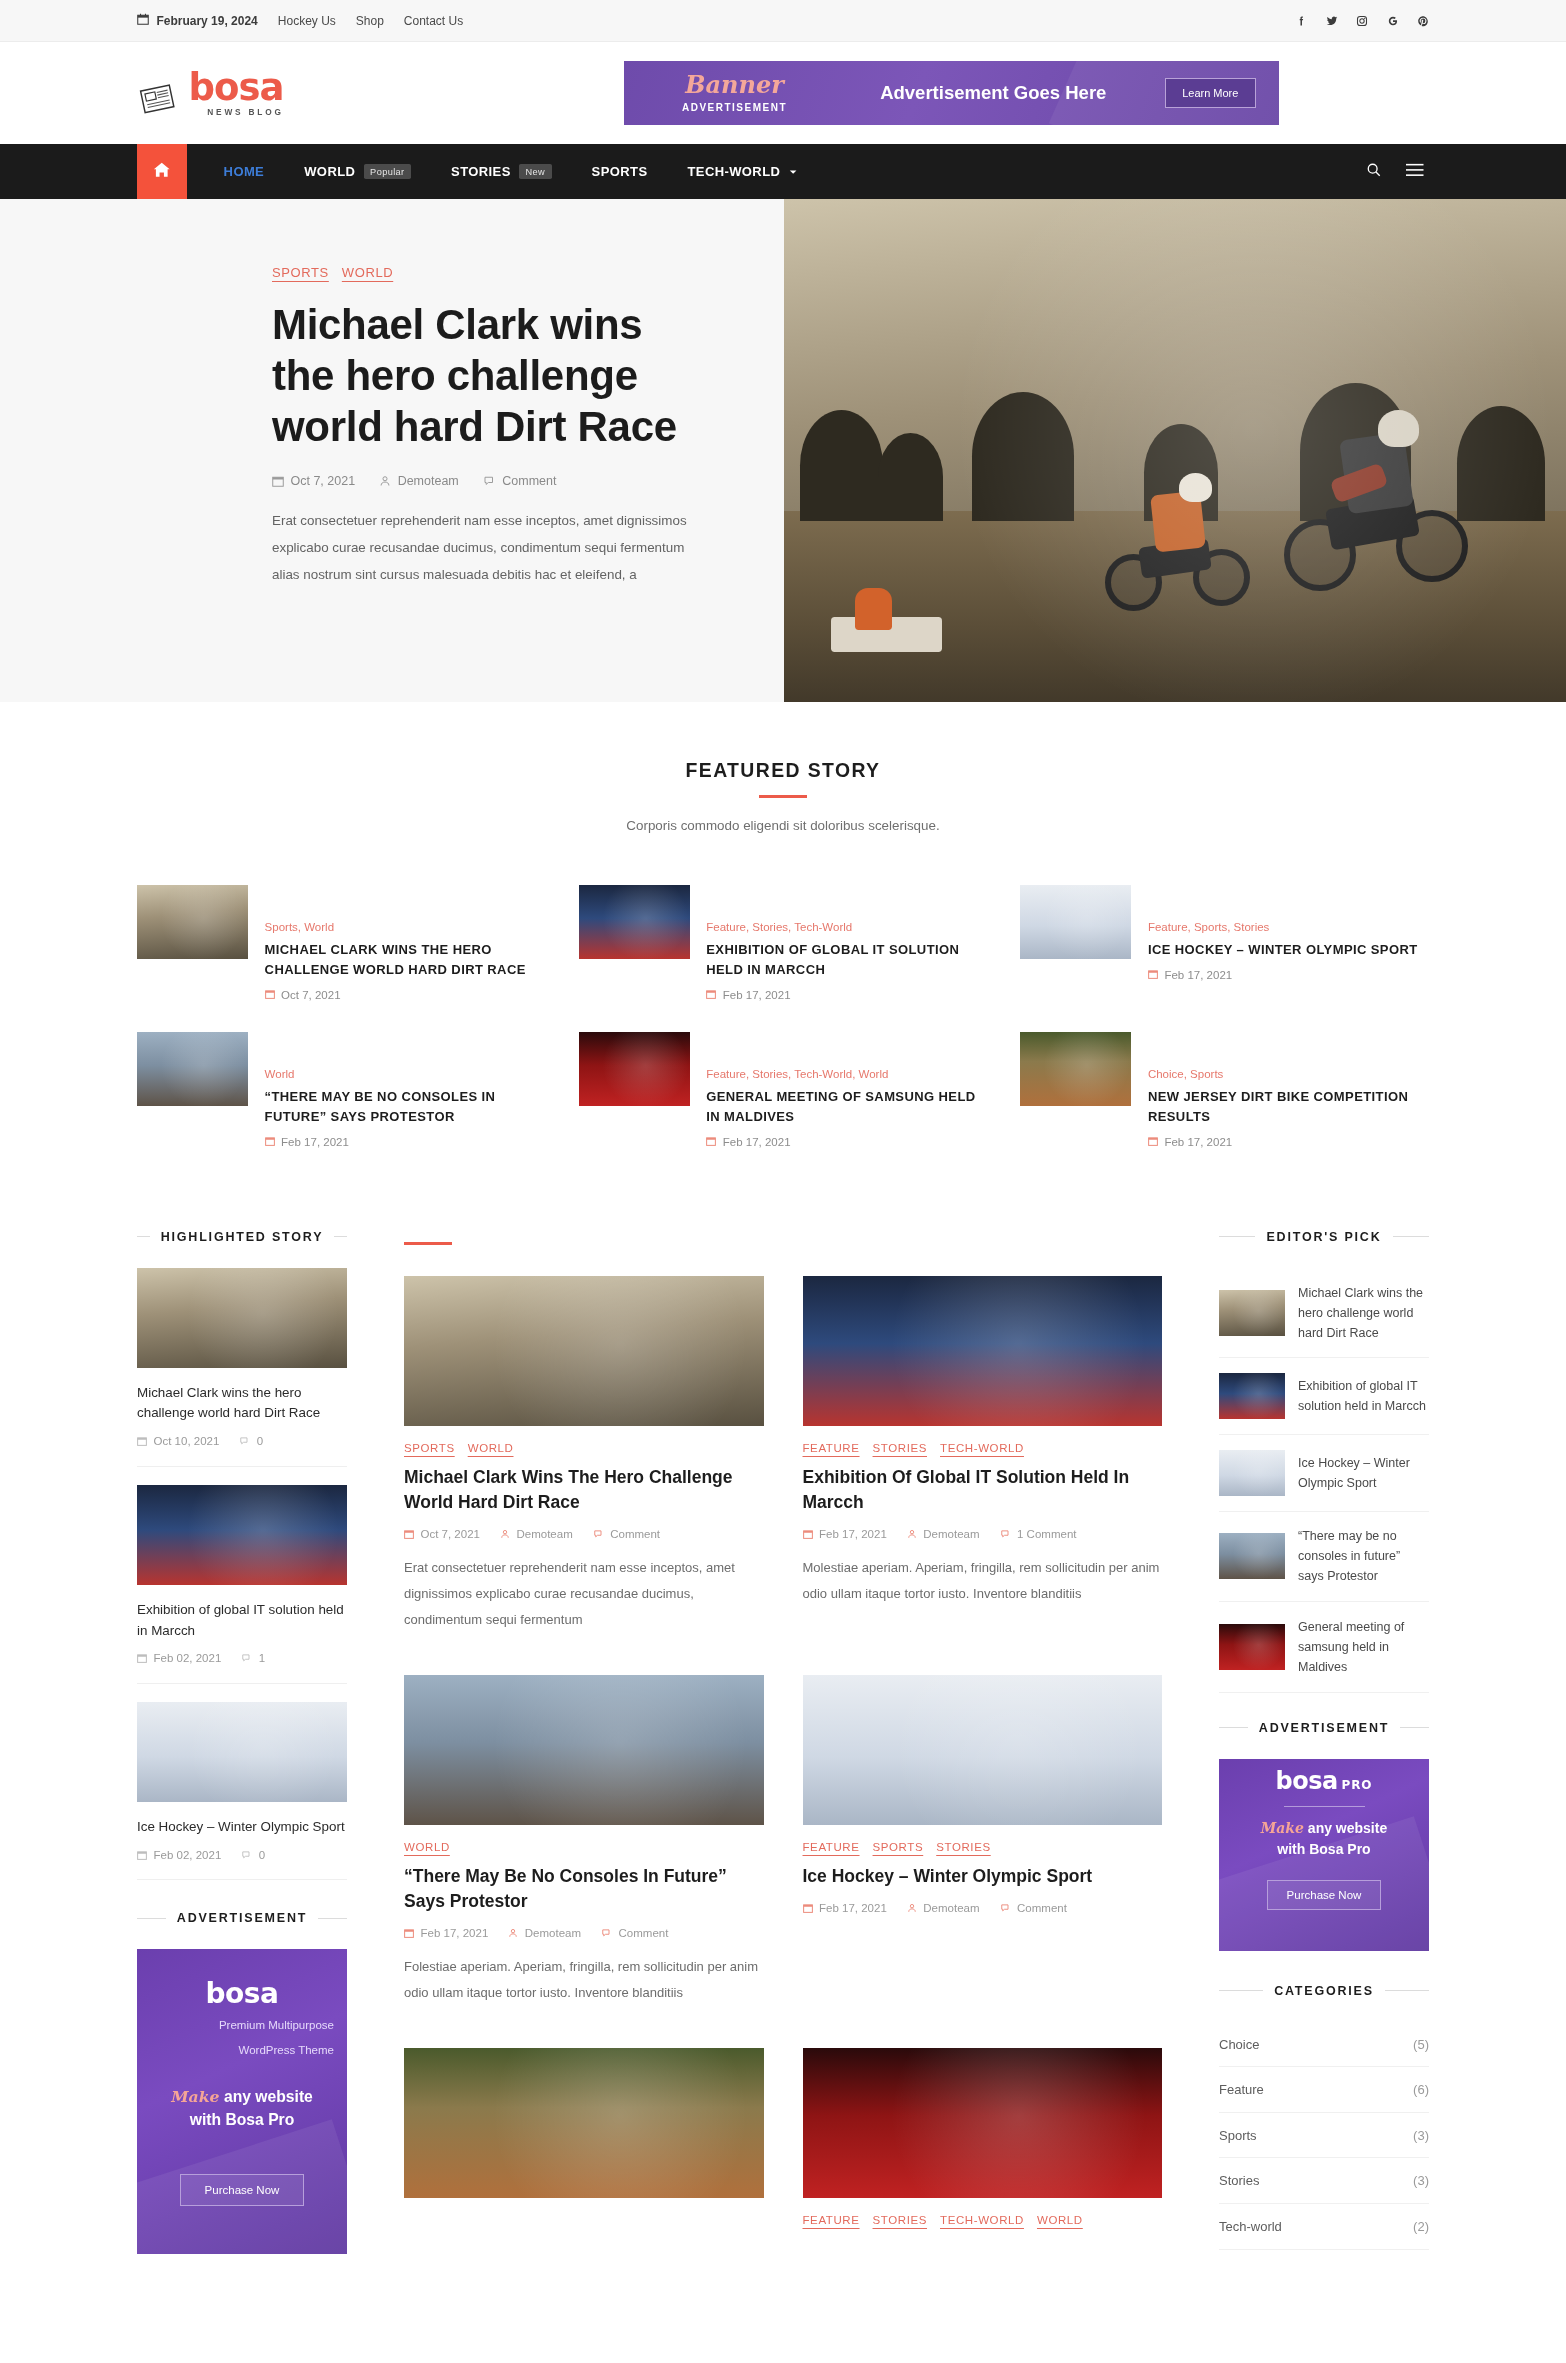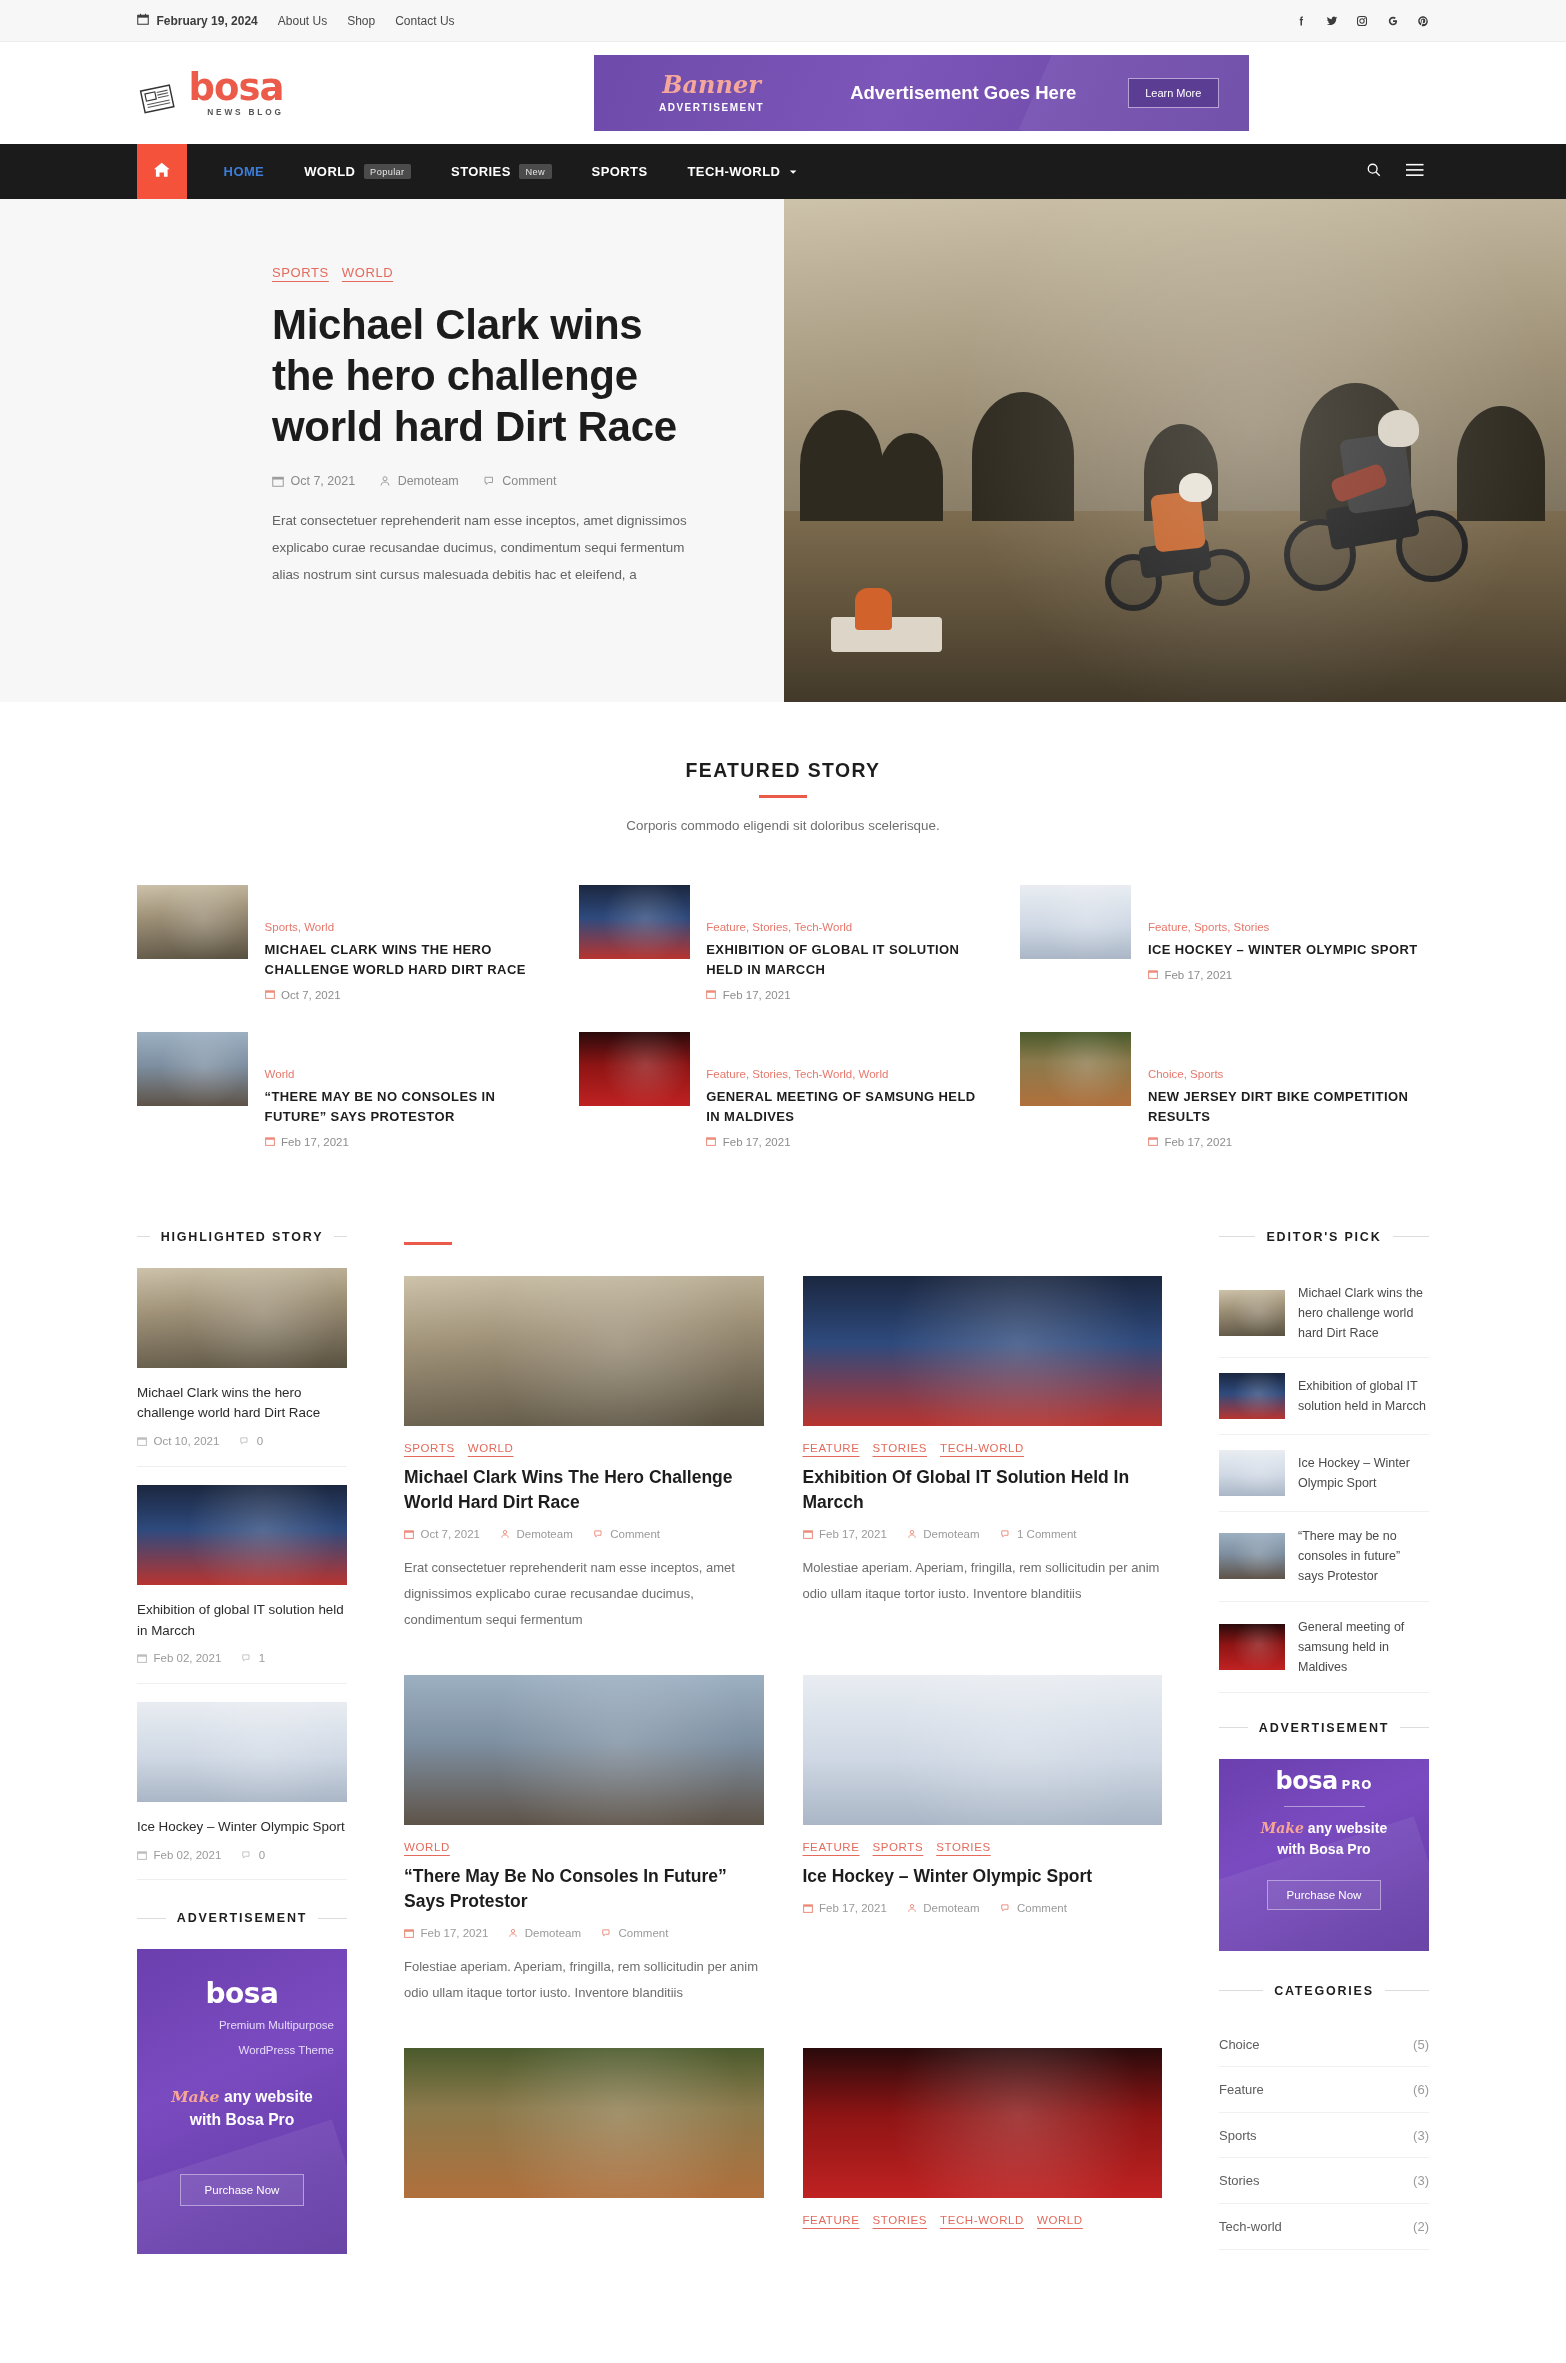--- a/index.html
+++ b/index.html
@@ -33,27 +33,27 @@
   .header-inner { width: 1292px; margin: 0 auto; display: flex; align-items: center; }
   .logo { display: flex; align-items: flex-end; gap: 7.4px; width: 369px; }
   .logo-mark { width: 44px; height: 37px; }
   .logo-text { line-height: 1; }
   .logo-word { font-size: 37px; font-weight: bold; color: #ec5b4a; letter-spacing: -0.9px; font-family: "DejaVu Sans", sans-serif; }
   .logo-sub { font-size: 8.3px; letter-spacing: 2.8px; color: #555; font-weight: bold; margin-top: 1.8px; text-align: right; }
 
   .banner {
     flex: 1;
     max-width: 655px;
-    margin-left: 88px;
-    height: 76px;
+    margin-left: 118px;
+    height: 64px;
     background: linear-gradient(110deg, #6e4bab 0%, #7c56b8 45%, #6a47a6 100%);
     position: relative;
     display: flex;
     align-items: center;
-    padding: 0 30px;
+    padding: 0 23px;
     overflow: hidden;
   }
   .banner:after {
     content: ""; position: absolute; right: -37px; bottom: -55px;
     width: 240px; height: 185px; background: rgba(255,255,255,.06);
     transform: rotate(24deg);
   }
   .banner-left { width: 175px; text-align: center; z-index: 2; }
   .banner-script { font-family: "DejaVu Serif", serif; font-style: italic; font-weight: bold; font-size: 24px; color: #f4a79a; line-height: 1; }
   .banner-sub { font-size: 10px; letter-spacing: 1.5px; color: #fff; font-weight: bold; margin-top: 4.6px; }
@@ -204,21 +204,21 @@
           <svg width="12" height="12" viewBox="0 0 16 16">
               <rect x="1" y="3" width="14" height="12" fill="none" stroke="#3c3c3c" stroke-width="1.4"></rect>
               <rect x="1" y="3" width="14" height="3.2" fill="#3c3c3c"></rect>
               <rect x="4" y="1" width="1.4" height="3" fill="#3c3c3c"></rect>
               <rect x="10.6" y="1" width="1.4" height="3" fill="#3c3c3c"></rect>
             </svg>
         </span>
         <span>February 19, 2024</span>
       </div>
       <div class="topnav">
-        <a href="#">About Us</a>
+        <a href="#">Hockey Us</a>
         <a href="#">Shop</a>
         <a href="#">Contact Us</a>
       </div>
     </div>
     <div class="social">
       <span>
           <svg width="12" height="12" viewBox="0 0 16 16" fill="#3c3c3c">
             <path d="M10.5 5.3H9.1V4.3c0-.4.3-.5.5-.5h.9V2.1H9.1c-1.4 0-1.8 1-1.8 1.7v1.5H6.3v1.8h1V14h2V7.1h1.3l.2-1.8z"></path>
           </svg>
         </span>

